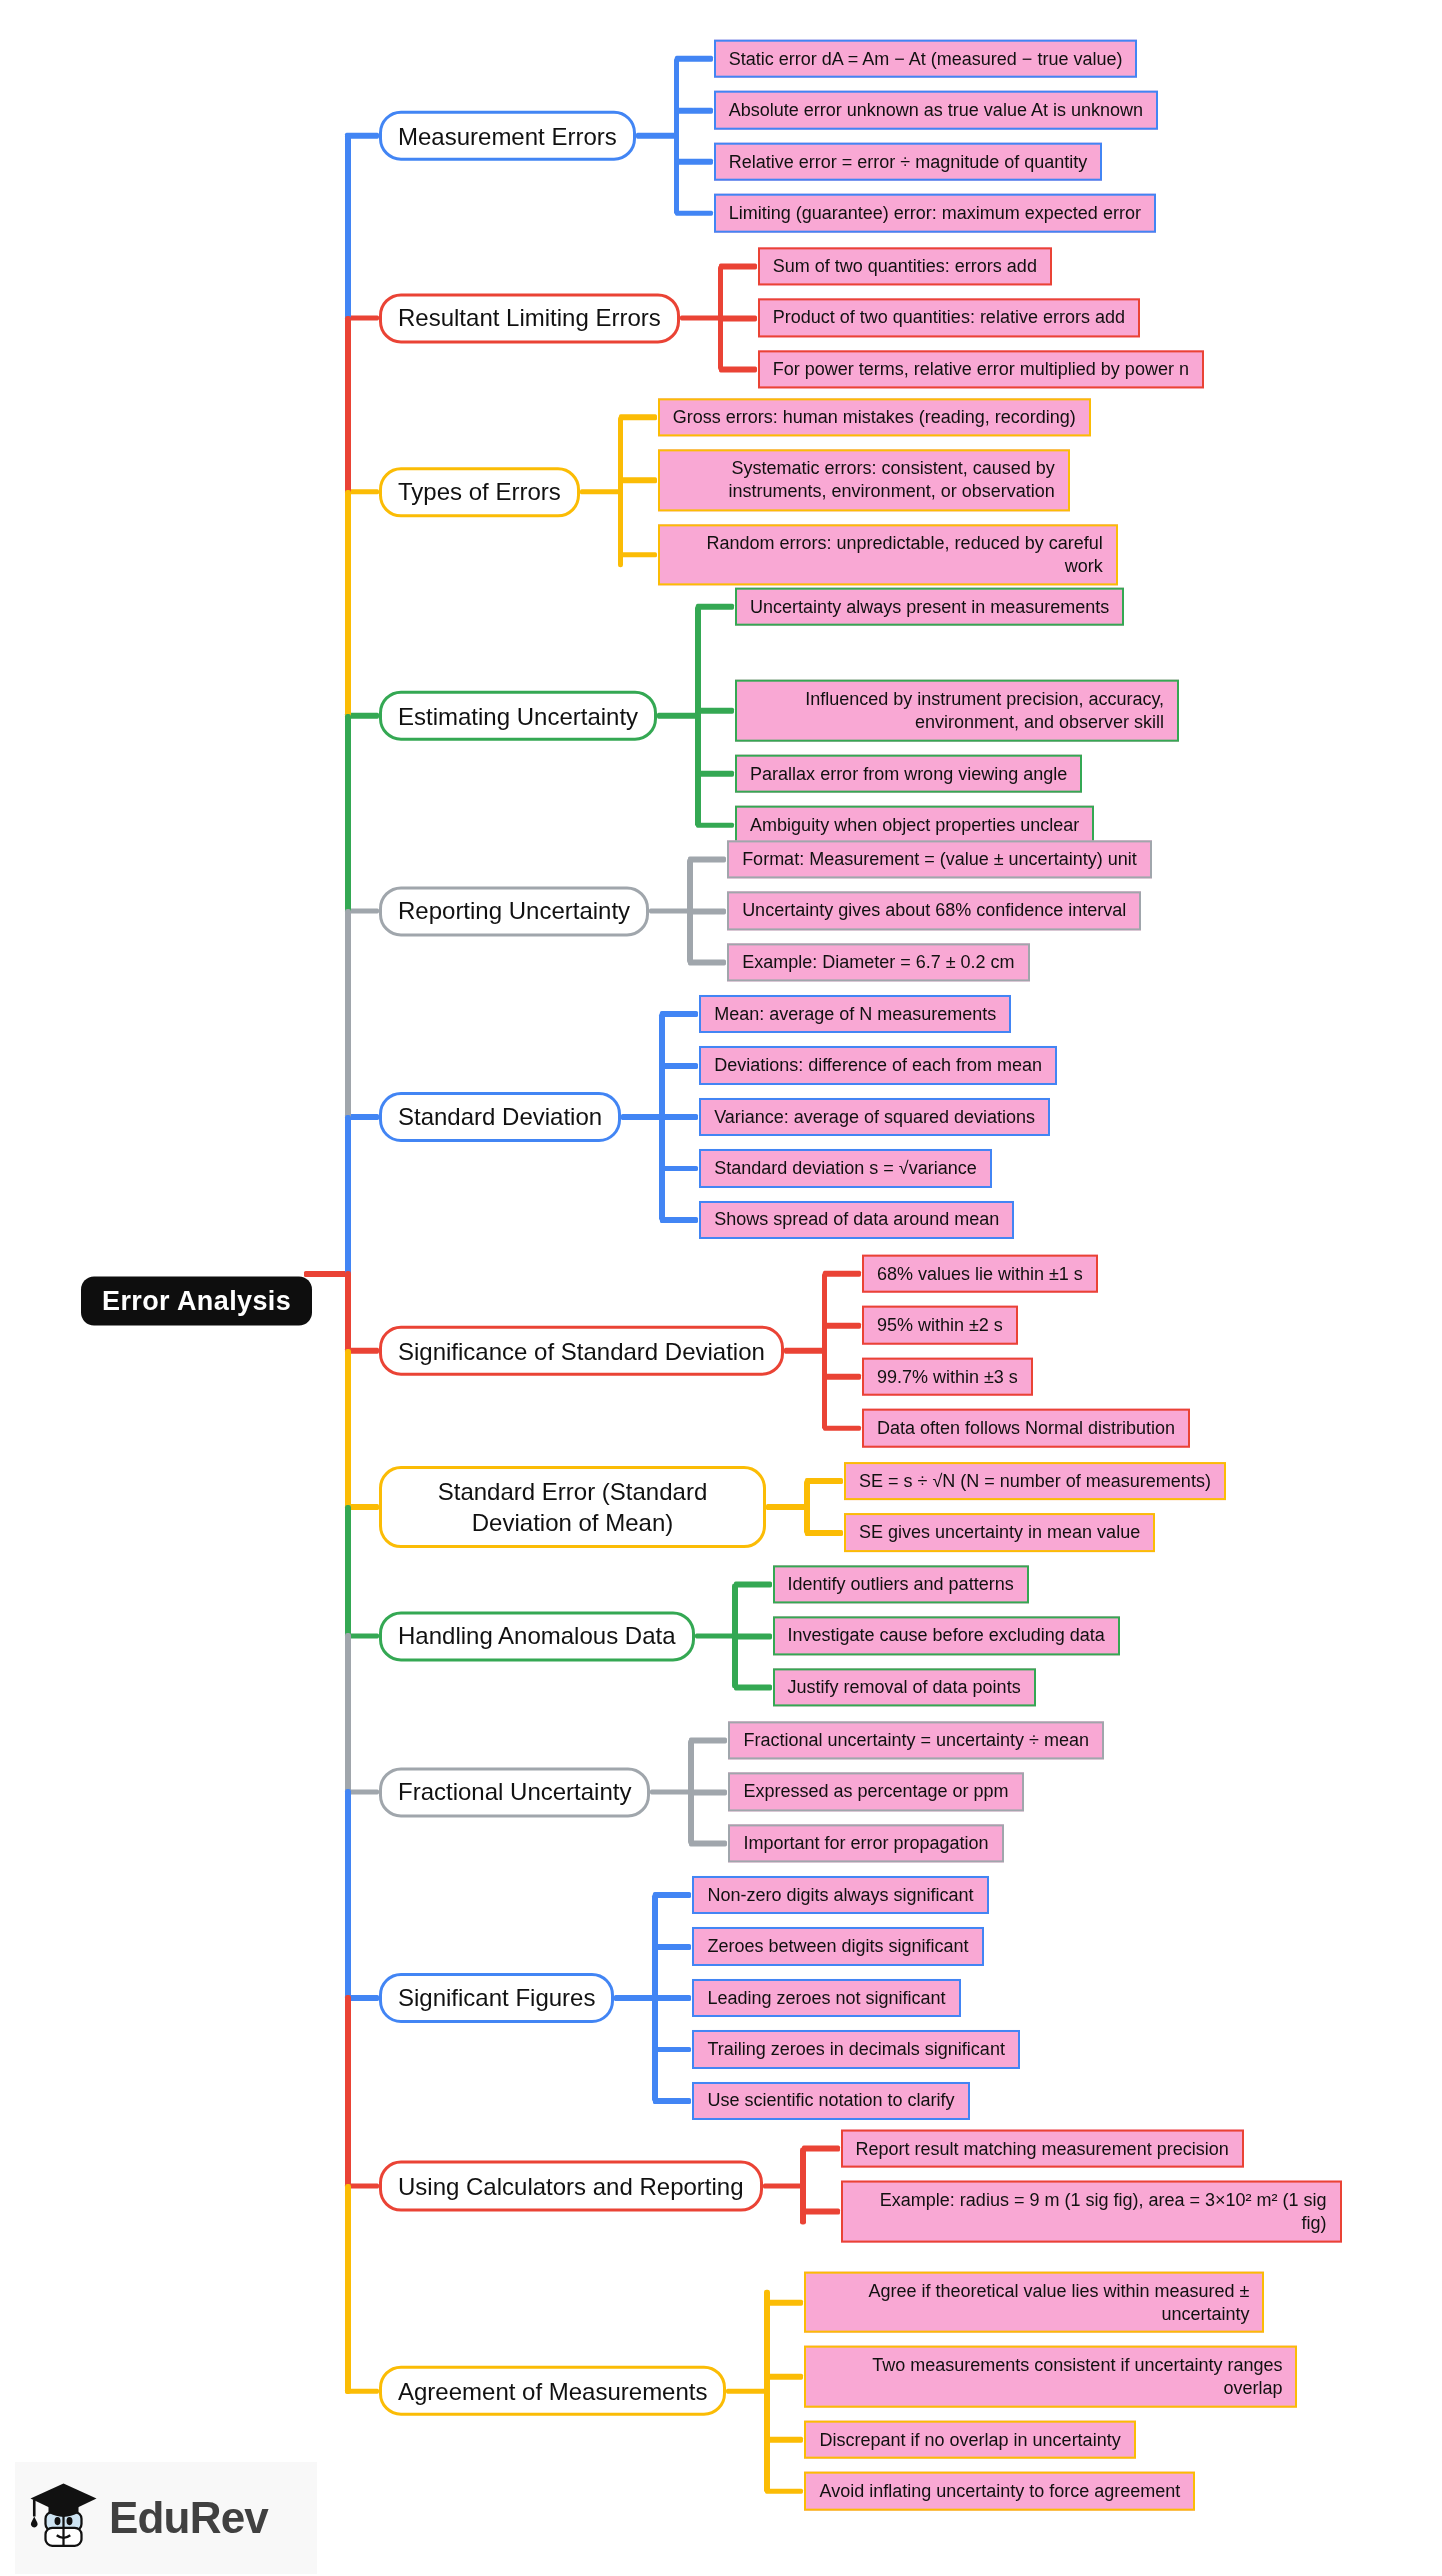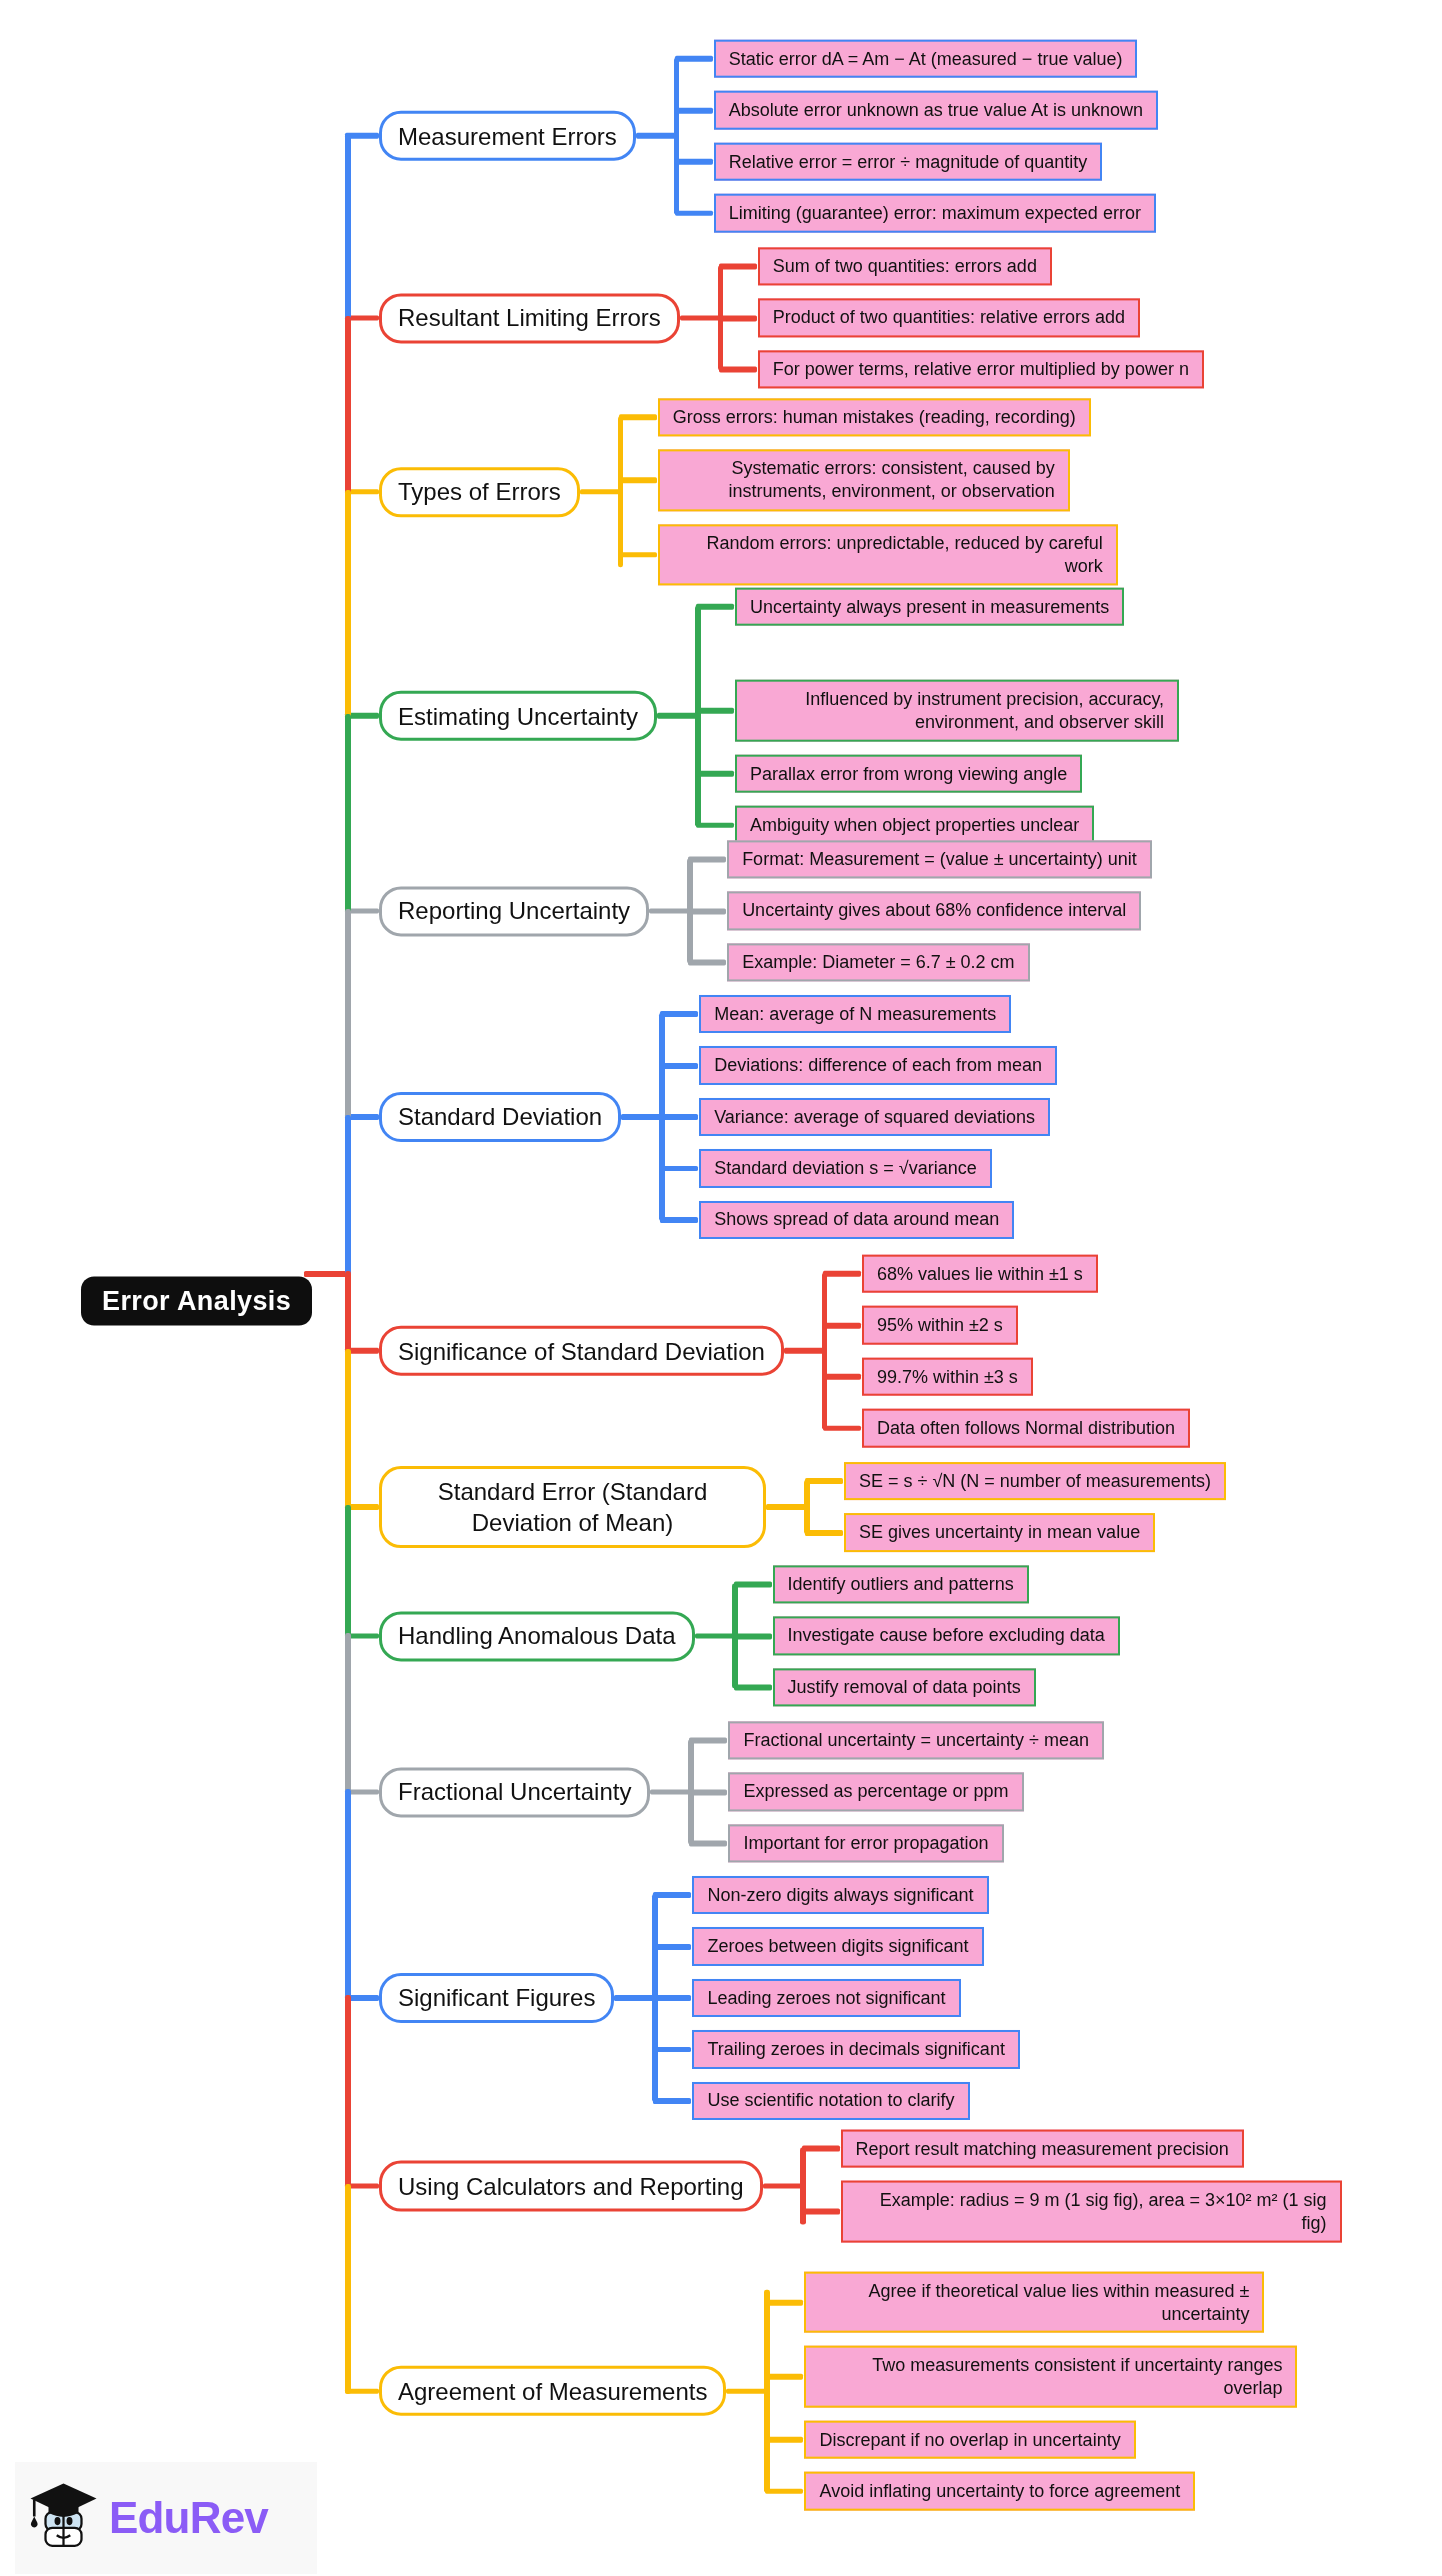--- a/index.html
+++ b/index.html
@@ -35,21 +35,21 @@
   .leaf::before{
     content:"";position:absolute;left:-41px;top:50%;margin-top:-2.8px;width:38px;height:5.7px;
     background:var(--c);border-radius:1.6px;
   }
   .leaf.wrap{white-space:normal;text-align:right;}
   .node.wrap{white-space:normal;}
   .logo-strip{
     position:absolute;left:14.6px;top:2462px;width:302px;height:112px;background:#f8f8f8;
     display:flex;align-items:center;gap:8px;padding-left:11.4px;box-sizing:border-box;
   }
-  .logo-text{font-size:44px;font-weight:bold;color:#8b5cf6;letter-spacing:-0.8px;}
+  .logo-text{font-size:44px;font-weight:bold;color:#404040;letter-spacing:-0.8px;}
 </style>
 </head>
 <body>
 
 <div class="canvas">
   <div id="map">
     <div class="root-conn" style="background: rgb(234, 67, 53);"></div>
     <div class="root-node">Error Analysis</div>
   <div class="branch" style="--c: #4285F4; top: 136px;">
         <div class="tick tick1"></div>

